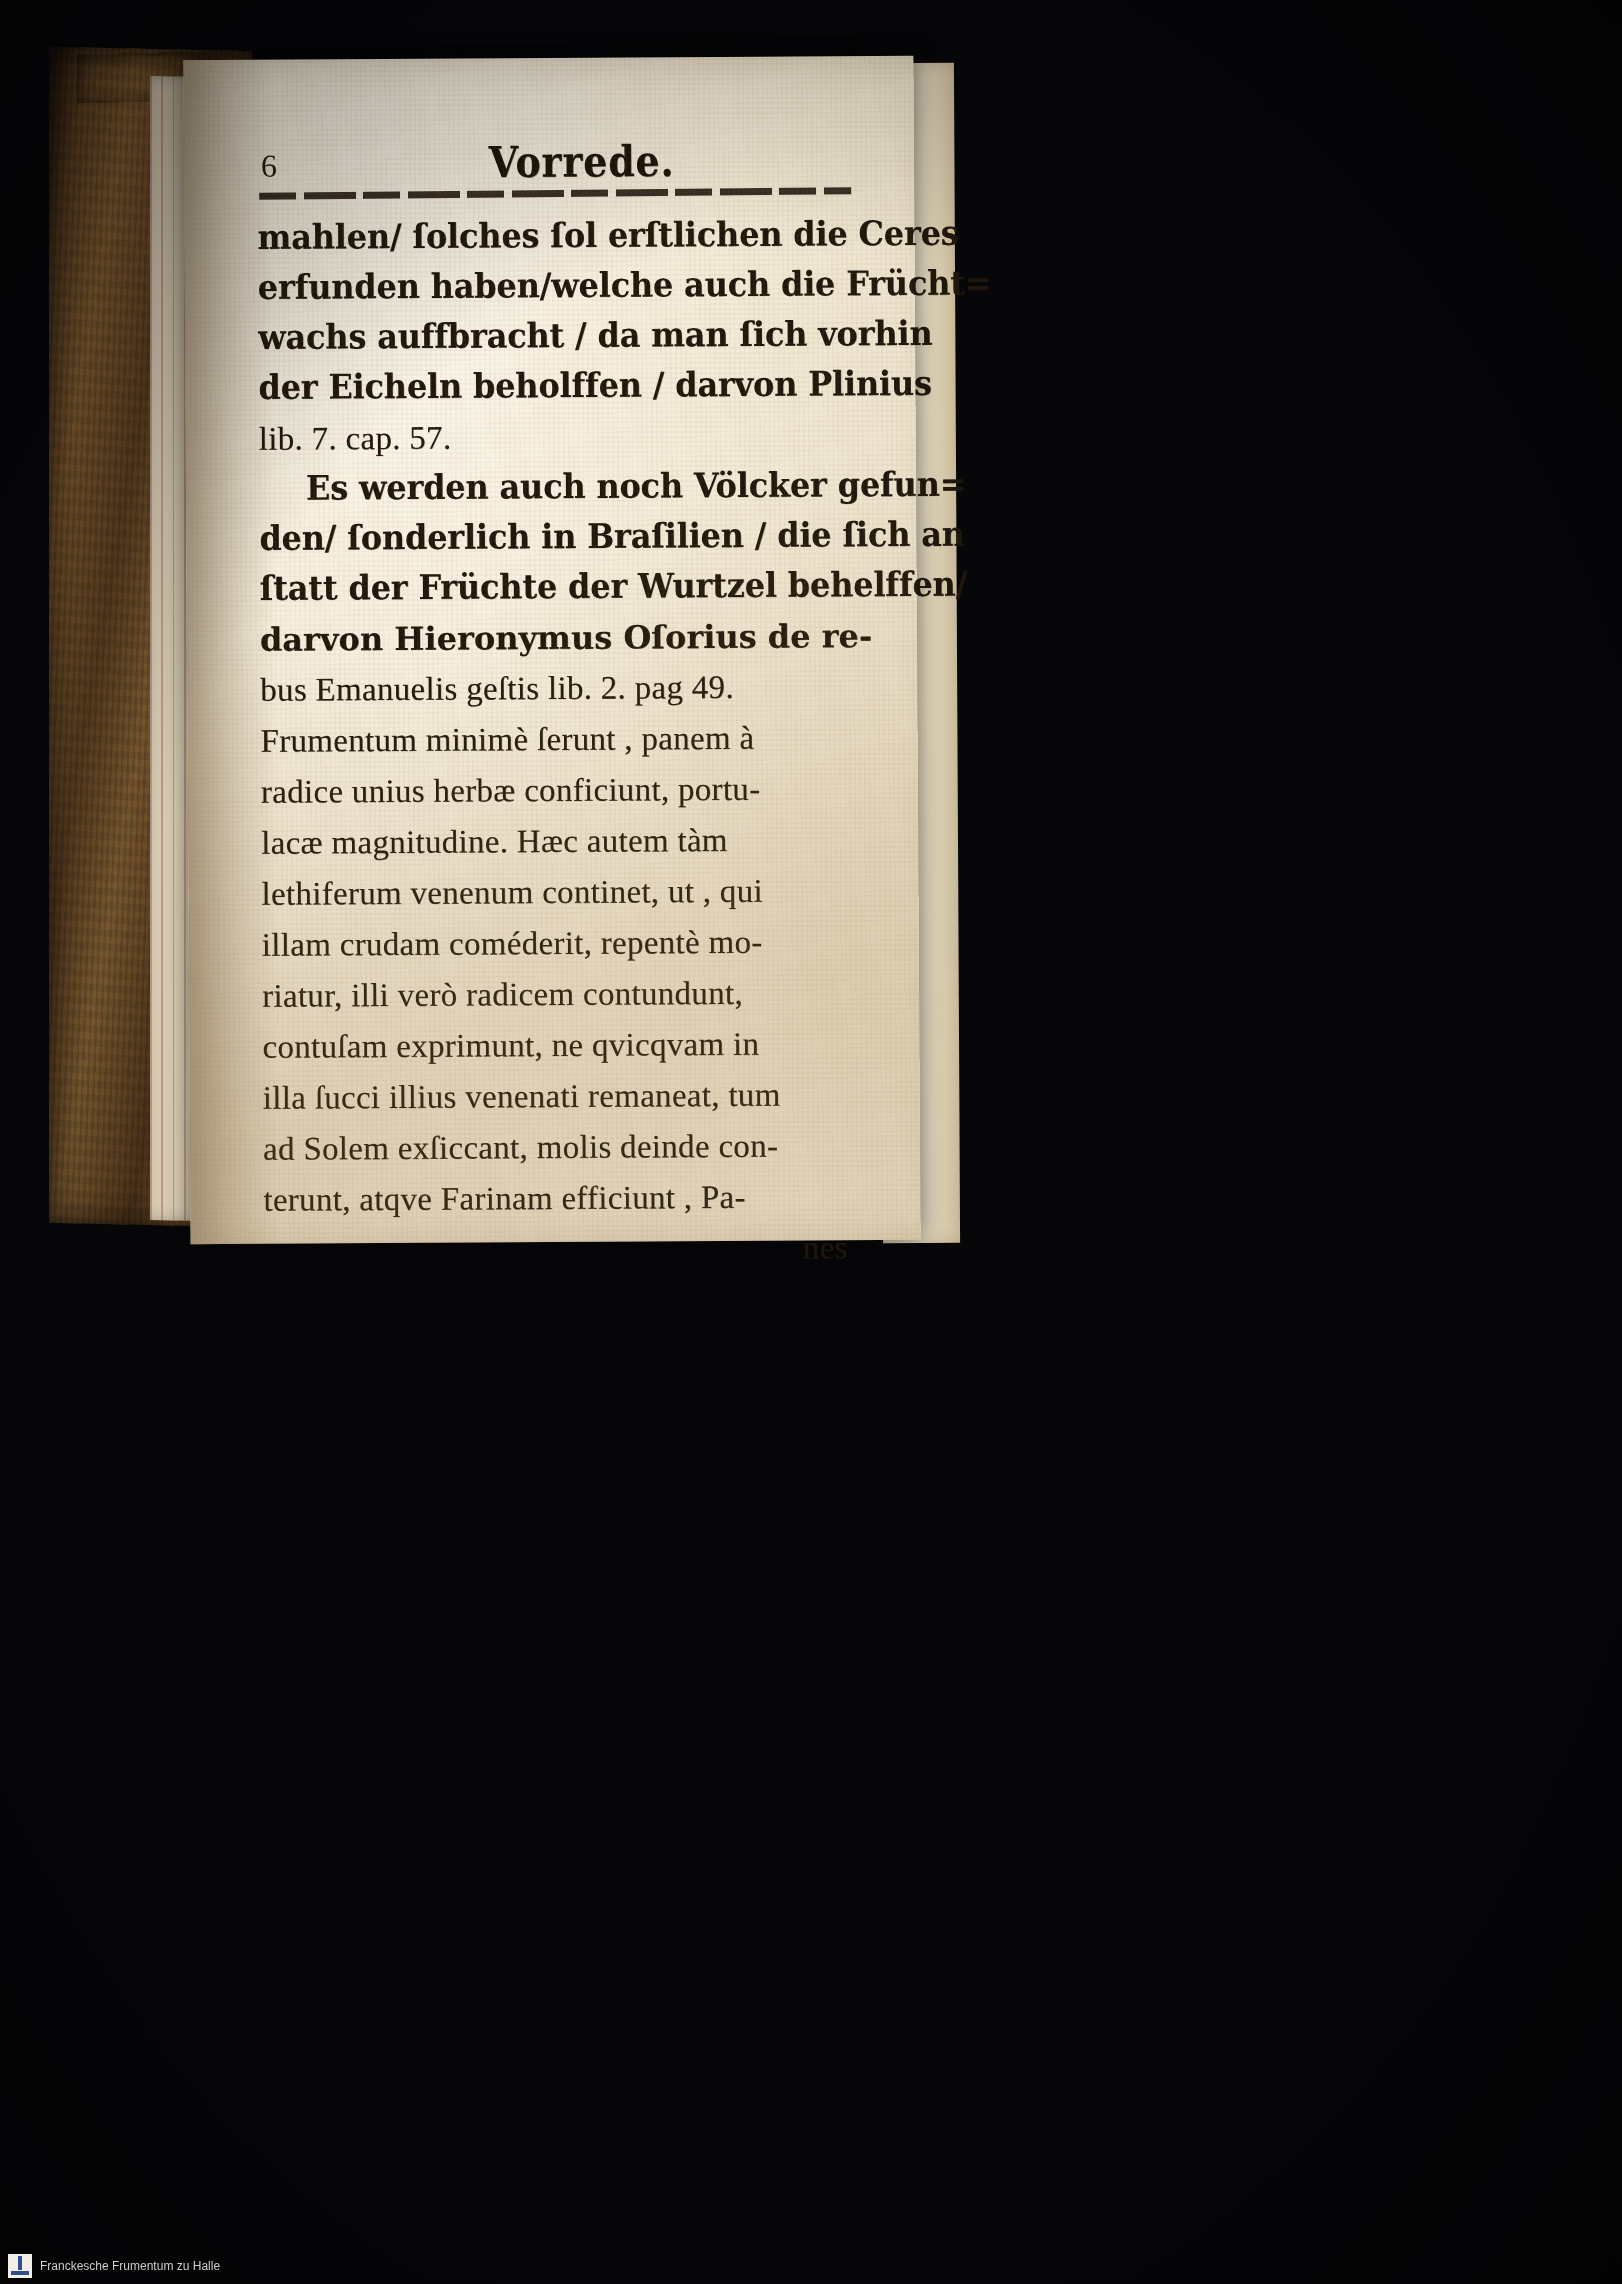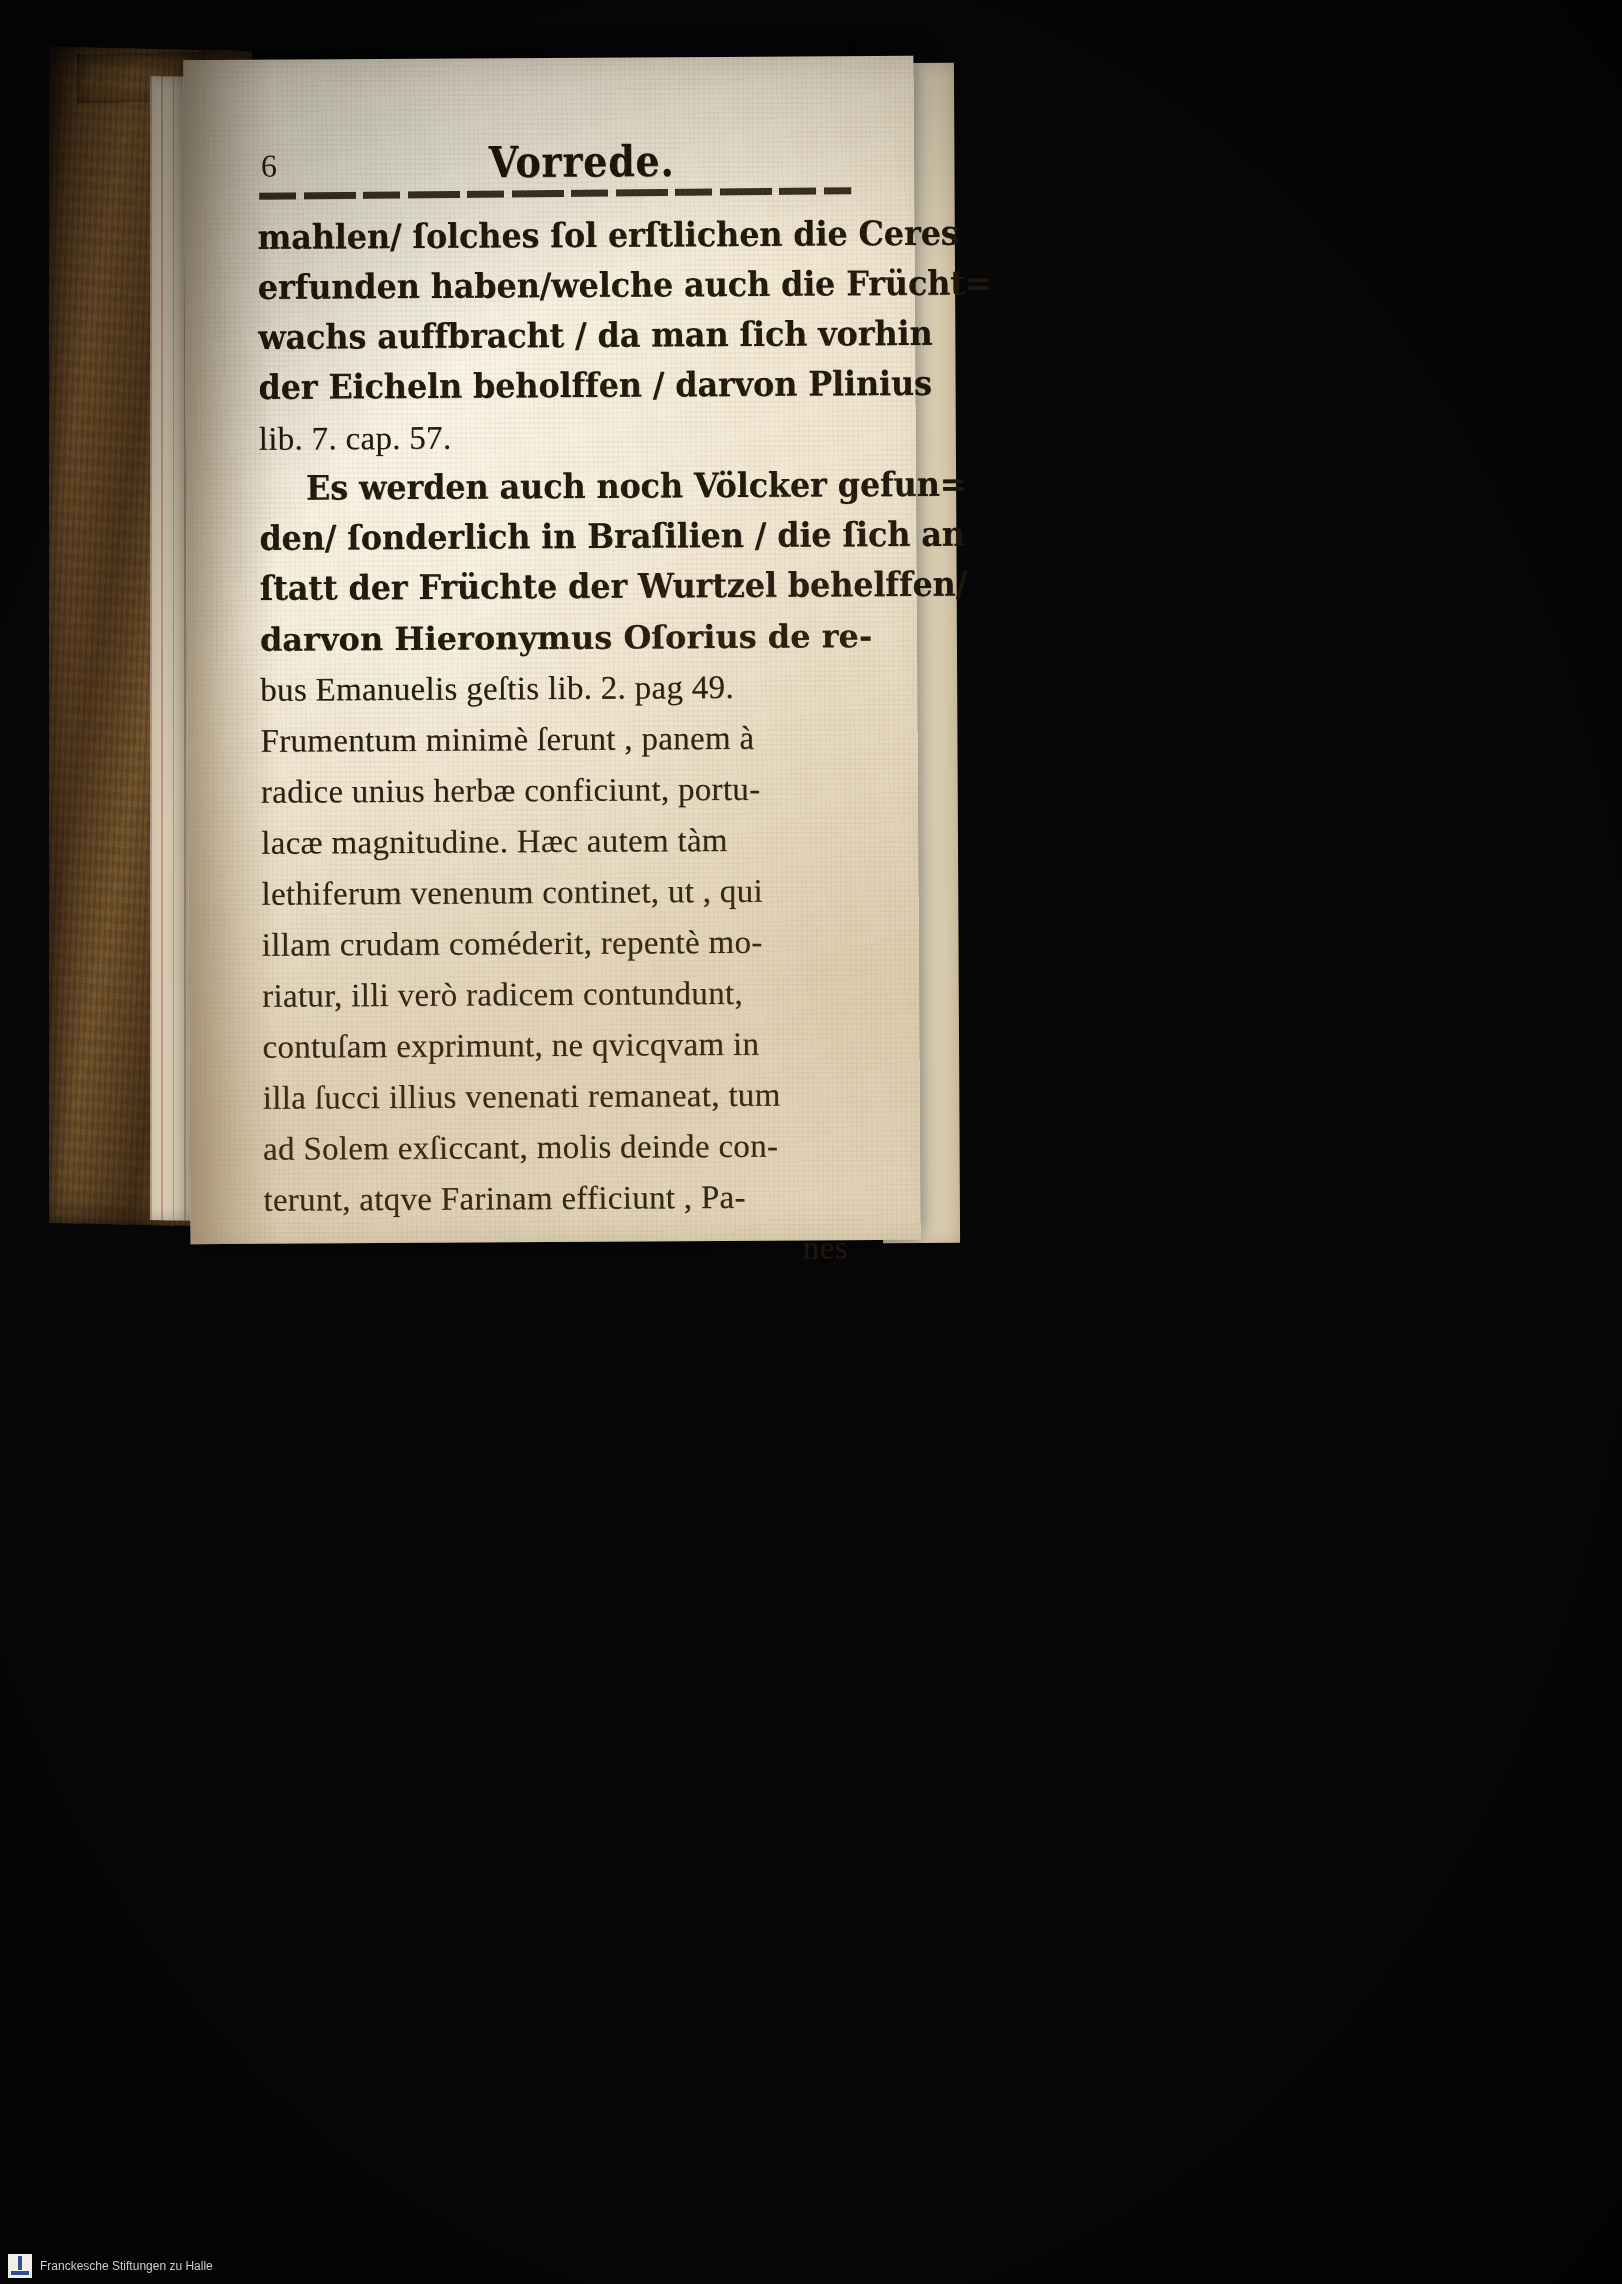--- a/index.html
+++ b/index.html
@@ -307,15 +307,15 @@
       <div class="line rom right">nes</div>
     </div>
 
     <div class="page-stain"></div>
   </div>
 
 </div>
 
 <div class="watermark">
   <div class="wm-logo"></div>
-  <span>Franckesche Stiftungen zu Halle</span>
+  <span>Franckesche Frumentum zu Halle</span>
 </div>
 
 
 </body></html>

